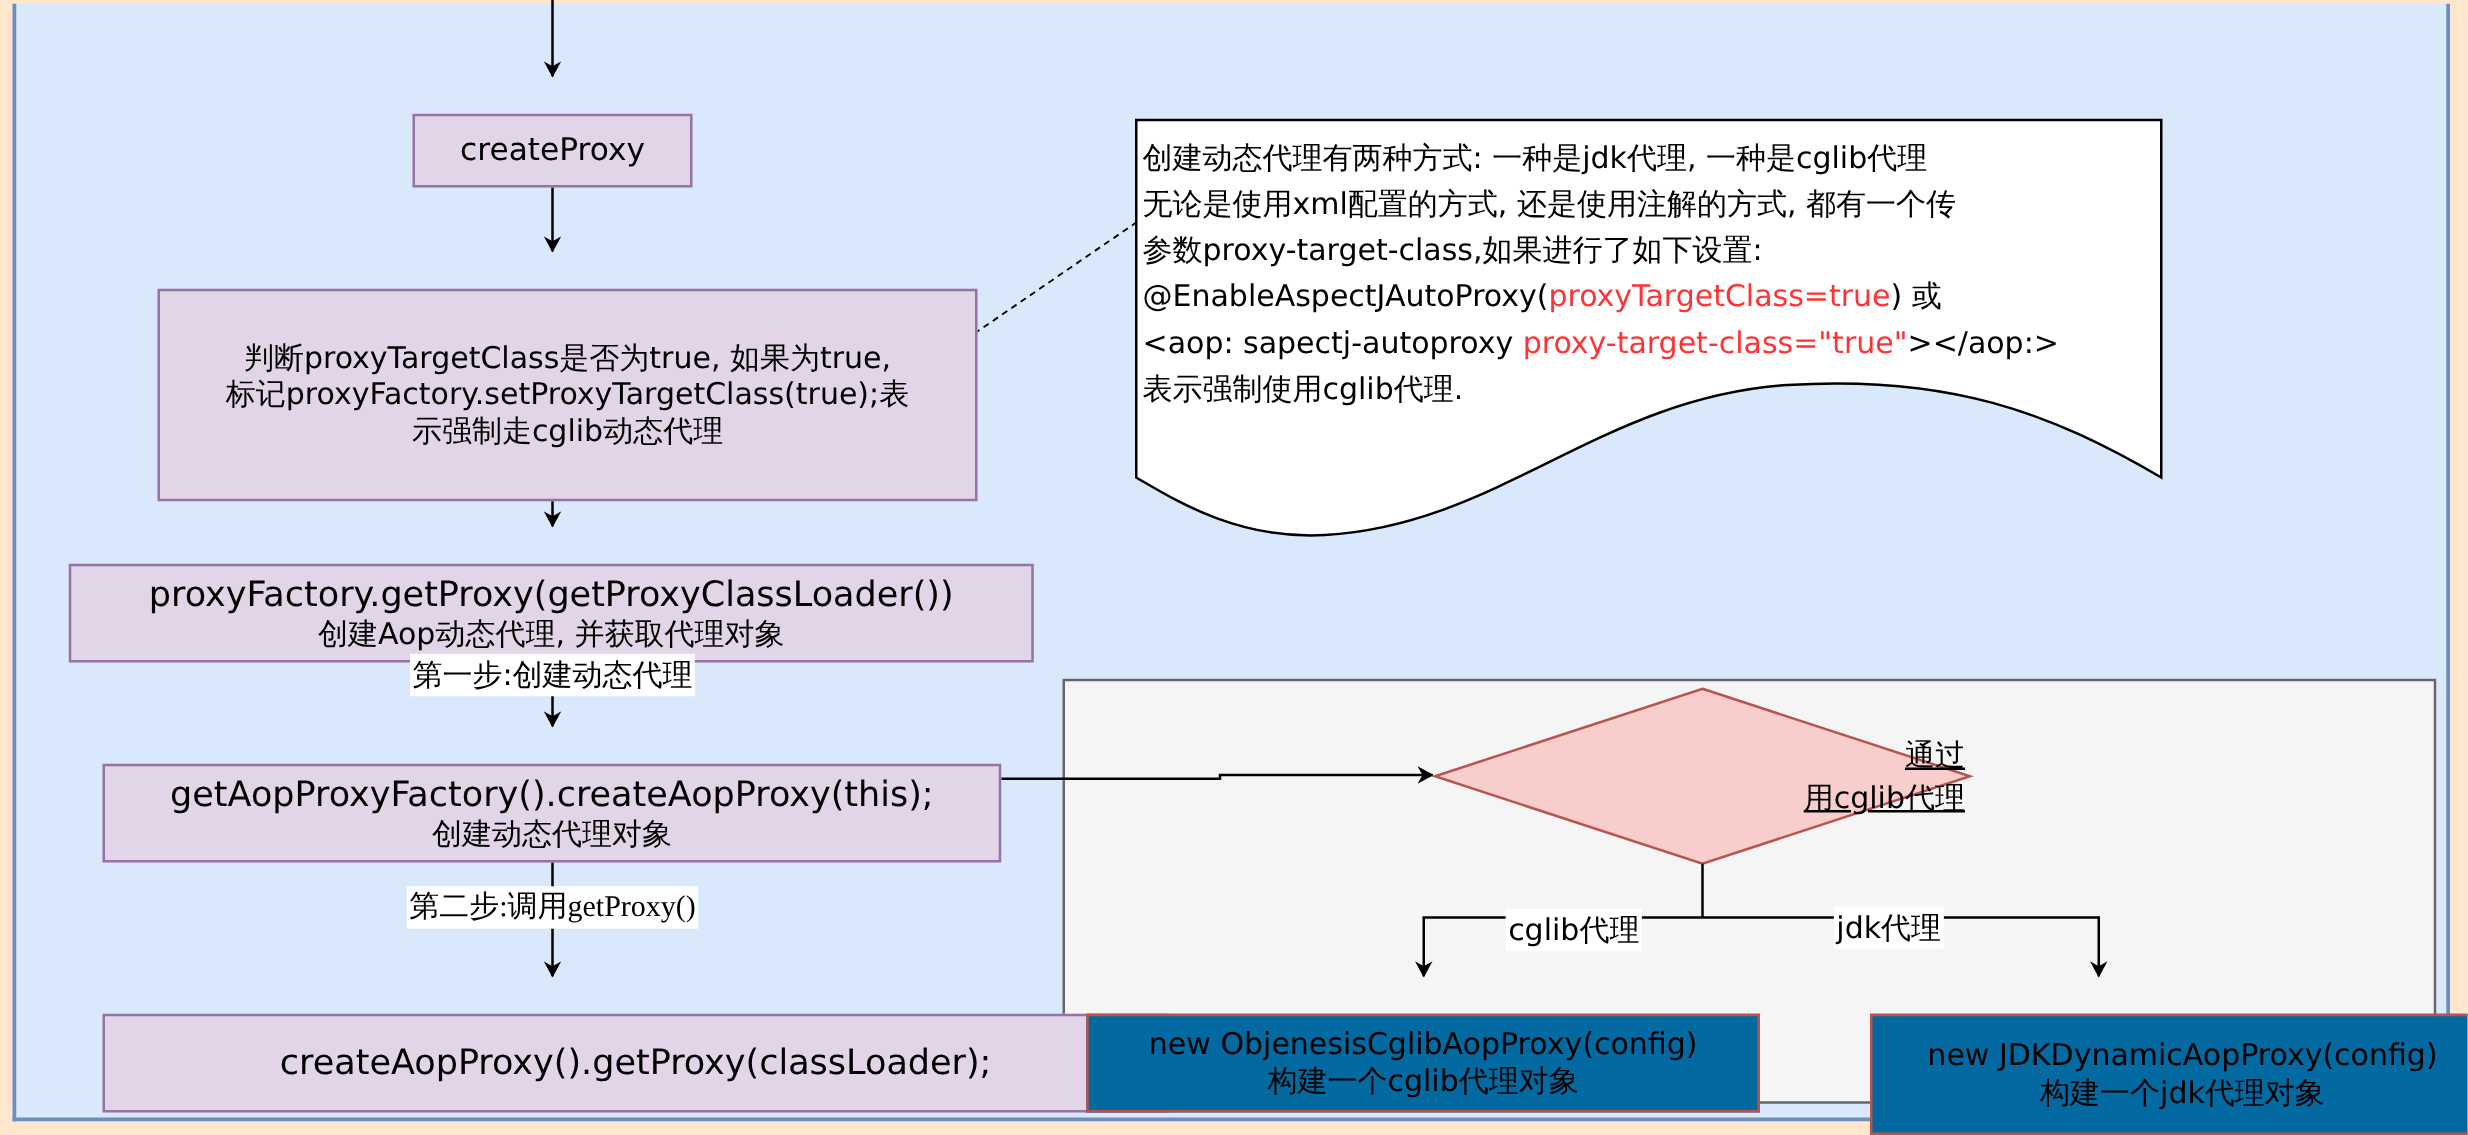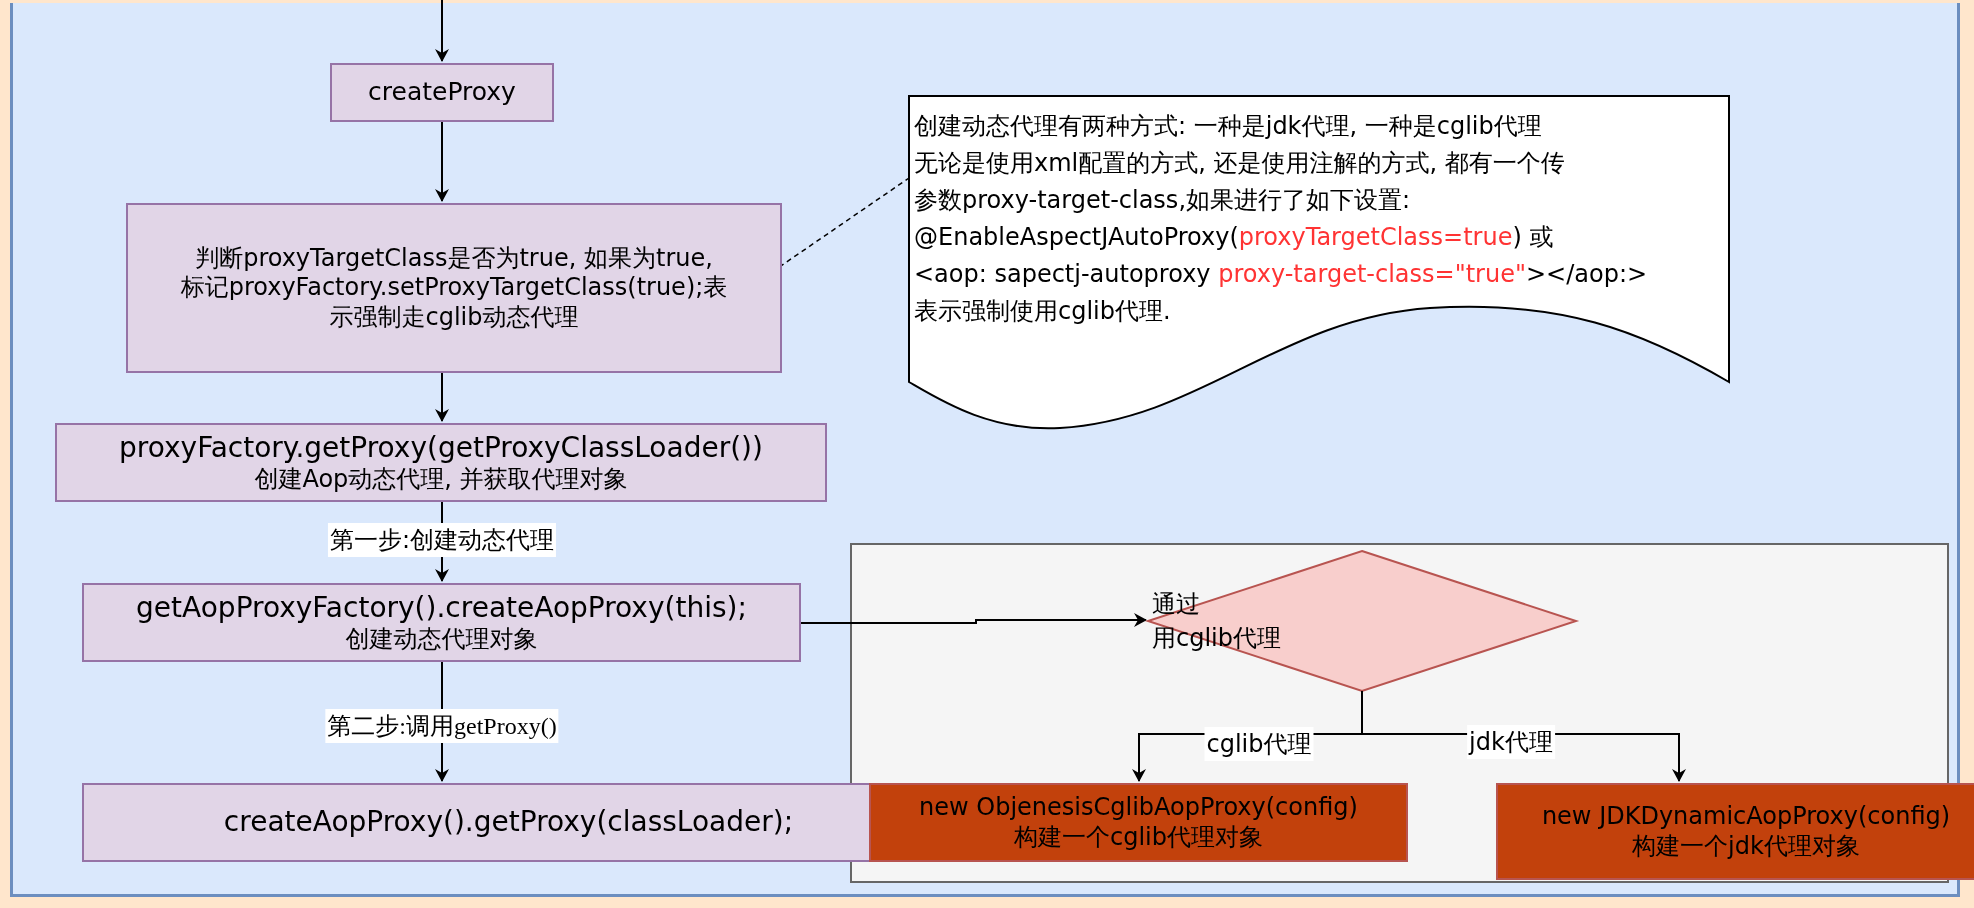--- a/index.html
+++ b/index.html
@@ -15,36 +15,36 @@
     background: #dae8fc; border: 3px solid #6c8ebf; box-sizing: border-box;
     border-top: none;
   }
   .gray-panel {
     position: absolute; left: 850px; top: 543px; width: 1099px; height: 340px;
     background: #f5f5f5; border: 2px solid #666666; box-sizing: border-box;
   }
   .box {
     position: absolute; box-sizing: border-box;
     display: flex; flex-direction: column; align-items: center; justify-content: center;
-    text-align: right; line-height: 1.22;
+    text-align: right; line-height: 1.22; margin-top: 28px;
   }
   .purple { background: #e1d5e7; border: 2px solid #9673a6; }
-  .red { background: #c2410c; border: 2px solid #b85450; }
+  .red { background: #0369a1; border: 2px solid #b85450; }
   .note-text {
     position: absolute; left: 914px; top: 108px; width: 810px;
     font-size: 24px; line-height: 37px; white-space: nowrap;
   }
   .hl { color: #ff3333; }
   .edge-label {
     position: absolute; background: #ffffff; font-size: 24px; line-height: 34px;
     padding: 0 2px; white-space: nowrap; transform: translateX(-50%);
   }
   .diamond-text {
     position: absolute; left: 1362px; top: 621px; transform: translate(-50%, -50%);
-    width: 420px; text-align: left; font-size: 24px; line-height: 34px;
+    width: 420px; text-align: right; font-size: 24px; line-height: 34px; text-decoration: underline;
   }
   .l1 { font-size: 28px; }
   .l2 { font-size: 24px; }
   .t24 { font-size: 25px; }
 </style>
 </head>
 <body>
 
 <div class="panel"></div>
 <div class="gray-panel"></div>

